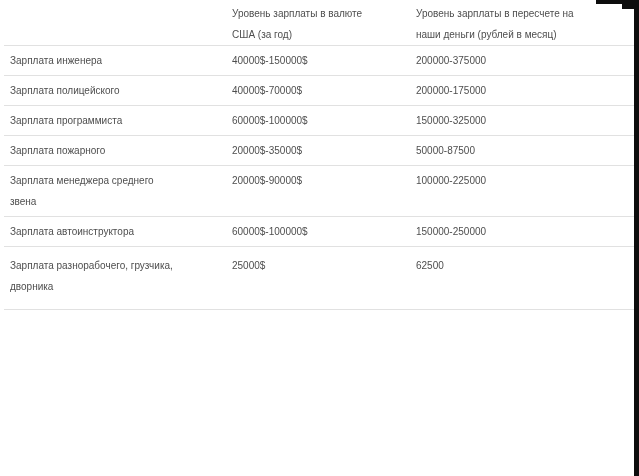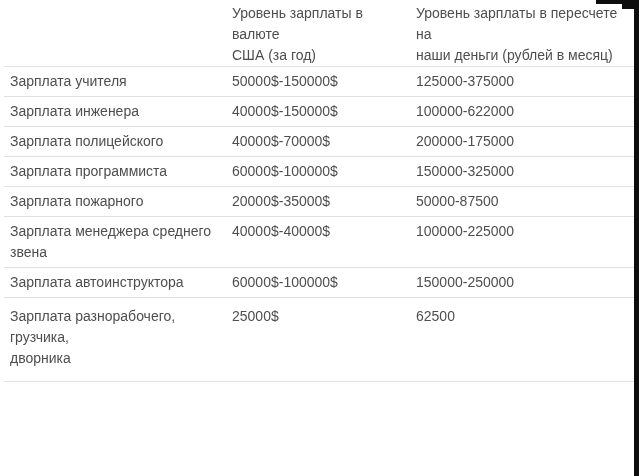--- a/index.html
+++ b/index.html
@@ -17,21 +17,21 @@
   table.salary {
     position: absolute;
     top: 0;
     left: 4px;
     width: 630px;
     border-collapse: collapse;
     table-layout: fixed;
   }
   table.salary th,
   table.salary td {
-    font-size: 14px;
+    font-size: 10px;
     font-weight: 400;
     color: #4e4e4e;
     text-align: left;
     vertical-align: top;
     padding: 4px 6px;
     line-height: 21px;
     white-space: pre-line;
     border-bottom: 1px solid #e1e1e1;
   }
   table.salary thead th {
@@ -71,48 +71,43 @@
     <tr>
       <th></th>
       <th>Уровень зарплаты в валюте
 США (за год)</th>
       <th>Уровень зарплаты в пересчете на
 наши деньги (рублей в месяц)</th>
     </tr>
   </thead>
   <tbody>
     <tr>
-      <td>Зарплата учителя</td>
-      <td>50000$-150000$</td>
-      <td>125000-375000</td>
-    </tr>
-    <tr>
       <td>Зарплата инженера</td>
       <td>40000$-150000$</td>
-      <td>100000-622000</td>
+      <td>200000-375000</td>
     </tr>
     <tr>
       <td>Зарплата полицейского</td>
       <td>40000$-70000$</td>
       <td>200000-175000</td>
     </tr>
     <tr>
       <td>Зарплата программиста</td>
       <td>60000$-100000$</td>
       <td>150000-325000</td>
     </tr>
     <tr>
       <td>Зарплата пожарного</td>
       <td>20000$-35000$</td>
       <td>50000-87500</td>
     </tr>
     <tr class="two-line">
       <td>Зарплата  менеджера среднего
 звена</td>
-      <td>40000$-40000$</td>
+      <td>20000$-90000$</td>
       <td>100000-225000</td>
     </tr>
     <tr>
       <td>Зарплата  автоинструктора</td>
       <td>60000$-100000$</td>
       <td>150000-250000</td>
     </tr>
     <tr class="two-line">
       <td>Зарплата разнорабочего, грузчика,
 дворника</td>

